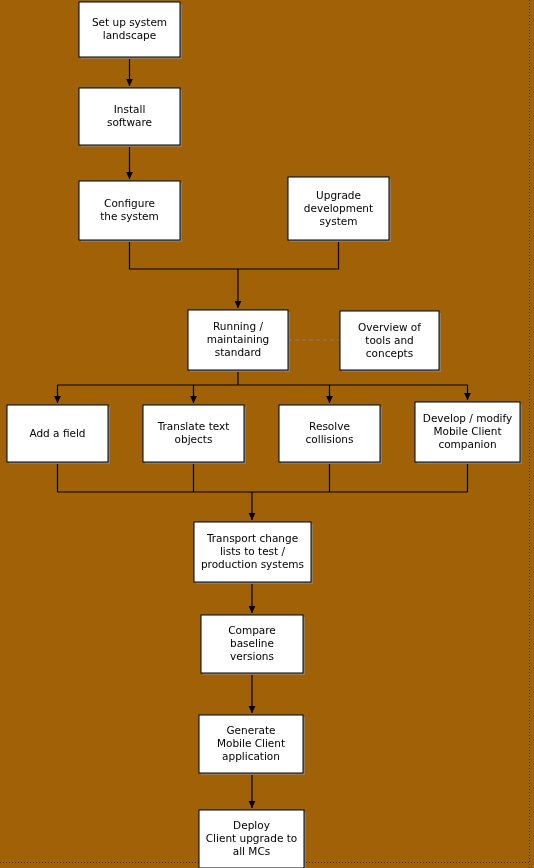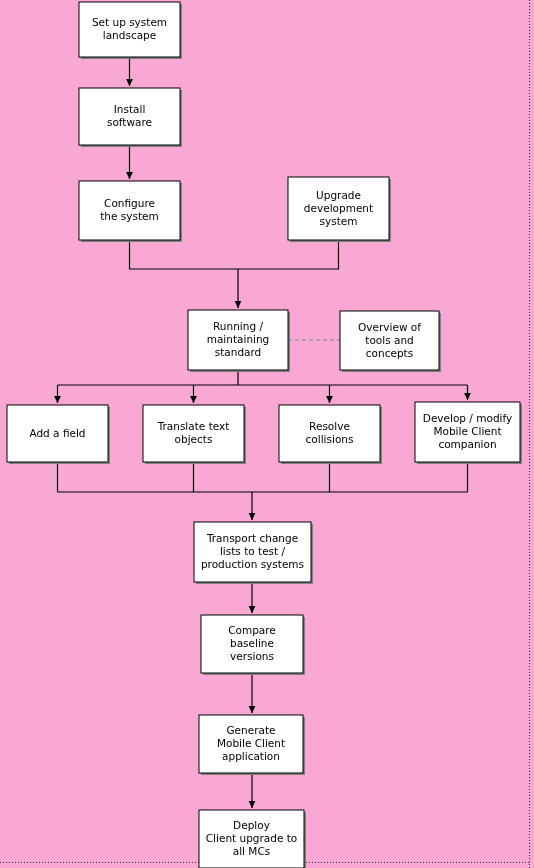--- a/index.html
+++ b/index.html
@@ -10,21 +10,21 @@
   body {
     width: 534px;
     height: 868px;
     font-family: "DejaVu Sans", sans-serif;
     overflow: hidden;
   }
   #diagram-root {
     position: relative;
     width: 534px;
     height: 868px;
-    background: #f9a8d4;
+    background: #a16207;
   }
   svg.flow {
     display: block;
     width: 534px;
     height: 868px;
   }
   .node-box {
     fill: #ffffff;
     stroke: #000000;
     stroke-width: 1;

